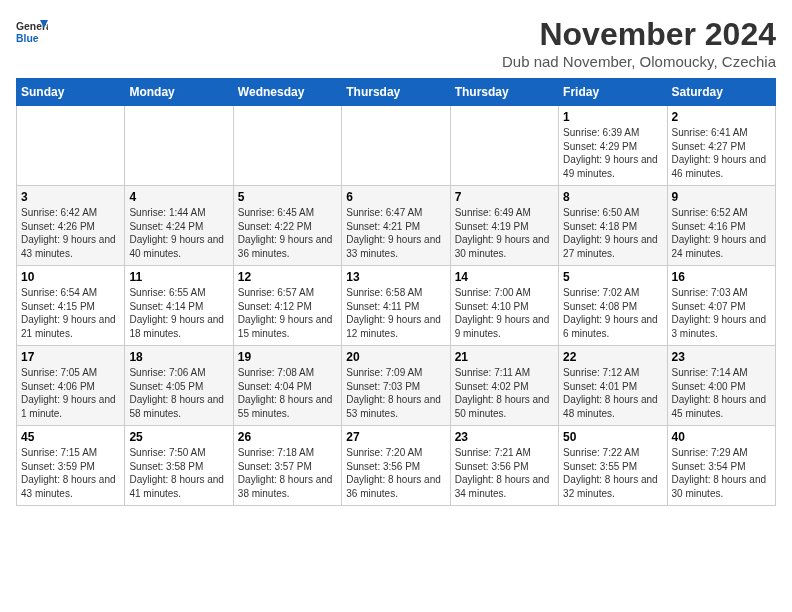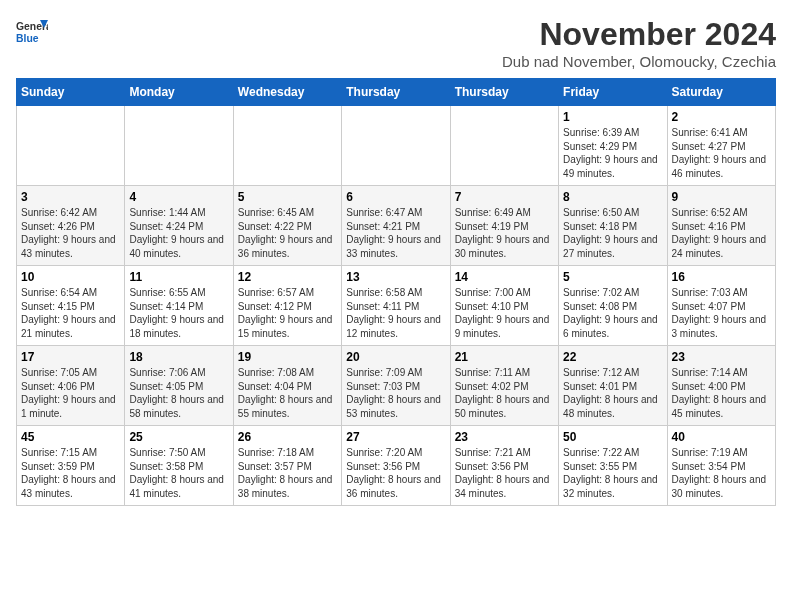--- a/index.html
+++ b/index.html
@@ -317,20 +317,20 @@
         </td>
         <td>
           <span class="day-number">50</span>
           <div class="day-info">Sunrise: 7:22 AM
 Sunset: 3:55 PM
 Daylight: 8 hours
 and 32 minutes.</div>
         </td>
         <td>
           <span class="day-number">40</span>
-          <div class="day-info">Sunrise: 7:19 AM
+          <div class="day-info">Sunrise: 7:29 AM
 Sunset: 3:54 PM
 Daylight: 8 hours
 and 30 minutes.</div>
         </td>
       </tr>
     </tbody>
 </table>
 
 </body></html>

